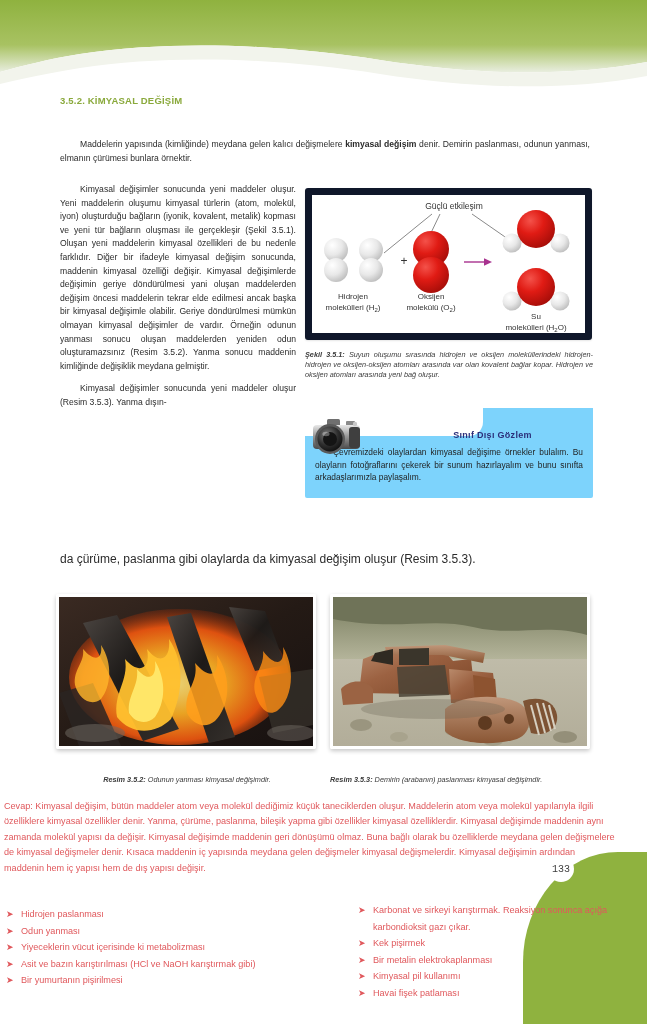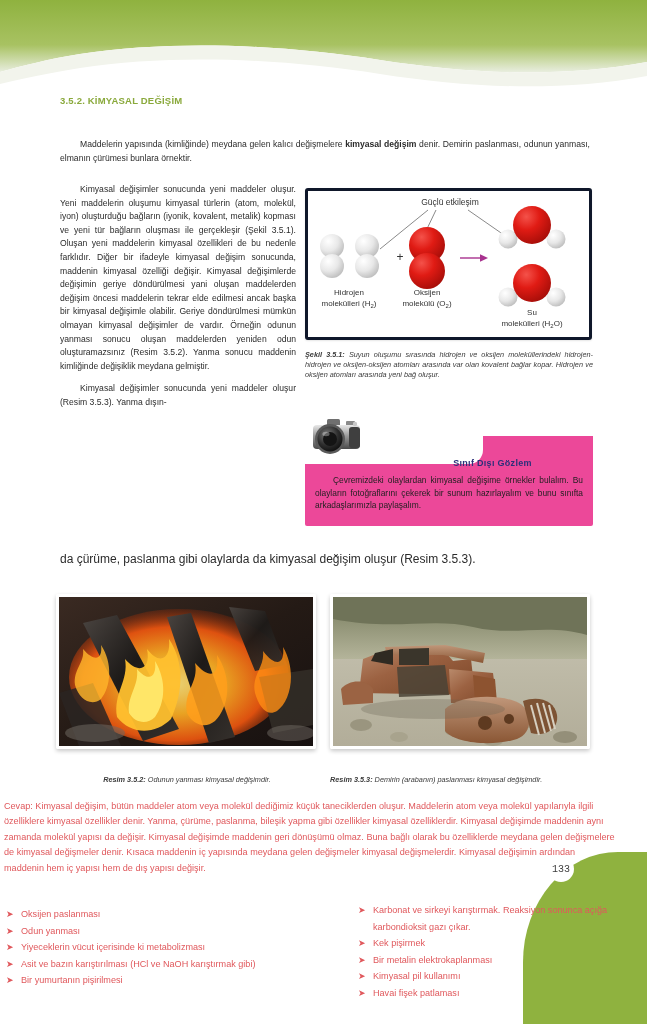--- a/index.html
+++ b/index.html
@@ -43,37 +43,37 @@
 
   .wide-par {
     position:absolute; left:60px; top:553px; width:530px;
     font-size:12px; line-height:13.6px; color:#2b2b2b;
     text-align:justify;
   }
 
   
   .figure-box {
     position:absolute; left:305px; top:188px; width:287px; height:152px;
-    background:#fff; border:3px solid #0f172a; border-radius:3px;
+    background:#fff; border:7px solid #0f172a; border-radius:3px;
     box-shadow:0 1px 2px rgba(0,0,0,.10);
     overflow:hidden;
   }
   .figure-box svg { display:block; }
 
   .figure-caption {
     position:absolute; left:305px; top:350px; width:288px;
     font-size:7.3px; line-height:10.2px; color:#3b3b3b;
     font-style:italic; text-align:justify;
   }
   .figure-caption b { font-weight:bold; }
 
   
   .observation {
-    position:absolute; left:305px; top:436px; width:288px; height:90px;
-    background:#ec4899;
+    position:absolute; left:305px; top:408px; width:288px; height:90px;
+    background:#7dd3fc;
     border-radius:0 0 2px 2px;
   }
   .observation .notch {
     position:absolute; left:0; top:0; width:178px; height:28px;
     background:#ffffff;
     border-bottom-right-radius:14px;
   }
   .obs-title {
     position:absolute; left:90px; top:22px; width:195px;
     text-align:center;
@@ -389,21 +389,21 @@
   </div>
 
   <div class="blob"></div>
   <div class="page-num-circle"></div>
   <div class="page-num">133</div>
 
   <div class="answer">Cevap: Kimyasal değişim, bütün maddeler atom veya molekül dediğimiz küçük taneciklerden oluşur. Maddelerin atom veya molekül yapılarıyla ilgili özelliklere kimyasal özellikler denir. Yanma, çürüme, paslanma, bileşik yapma gibi özellikler kimyasal özelliklerdir. Kimyasal değişimde maddenin aynı zamanda molekül yapısı da değişir. Kimyasal değişimde maddenin geri dönüşümü olmaz. Buna bağlı olarak bu özelliklerde meydana gelen değişmelere de kimyasal değişmeler denir. Kısaca maddenin iç yapısında meydana gelen değişmeler kimyasal değişmelerdir. Kimyasal değişimin ardından maddenin hem iç yapısı hem de dış yapısı değişir.</div>
 
   <div class="bullets bullets-left">
     <ul>
-      <li><span class="arw">➤</span><span>Oksijen paslanması</span></li>
+      <li><span class="arw">➤</span><span>Hidrojen paslanması</span></li>
       <li><span class="arw">➤</span><span>Odun yanması</span></li>
       <li><span class="arw">➤</span><span>Yiyeceklerin vücut içerisinde ki metabolizması</span></li>
       <li><span class="arw">➤</span><span>Asit ve bazın karıştırılması (HCl ve NaOH karıştırmak gibi)</span></li>
       <li><span class="arw">➤</span><span>Bir yumurtanın pişirilmesi</span></li>
     </ul>
   </div>
 
   <div class="bullets bullets-right">
     <ul>
       <li><span class="arw">➤</span><span>Karbonat ve sirkeyi karıştırmak. Reaksiyon sonunca açığa karbondioksit gazı çıkar.</span></li>

